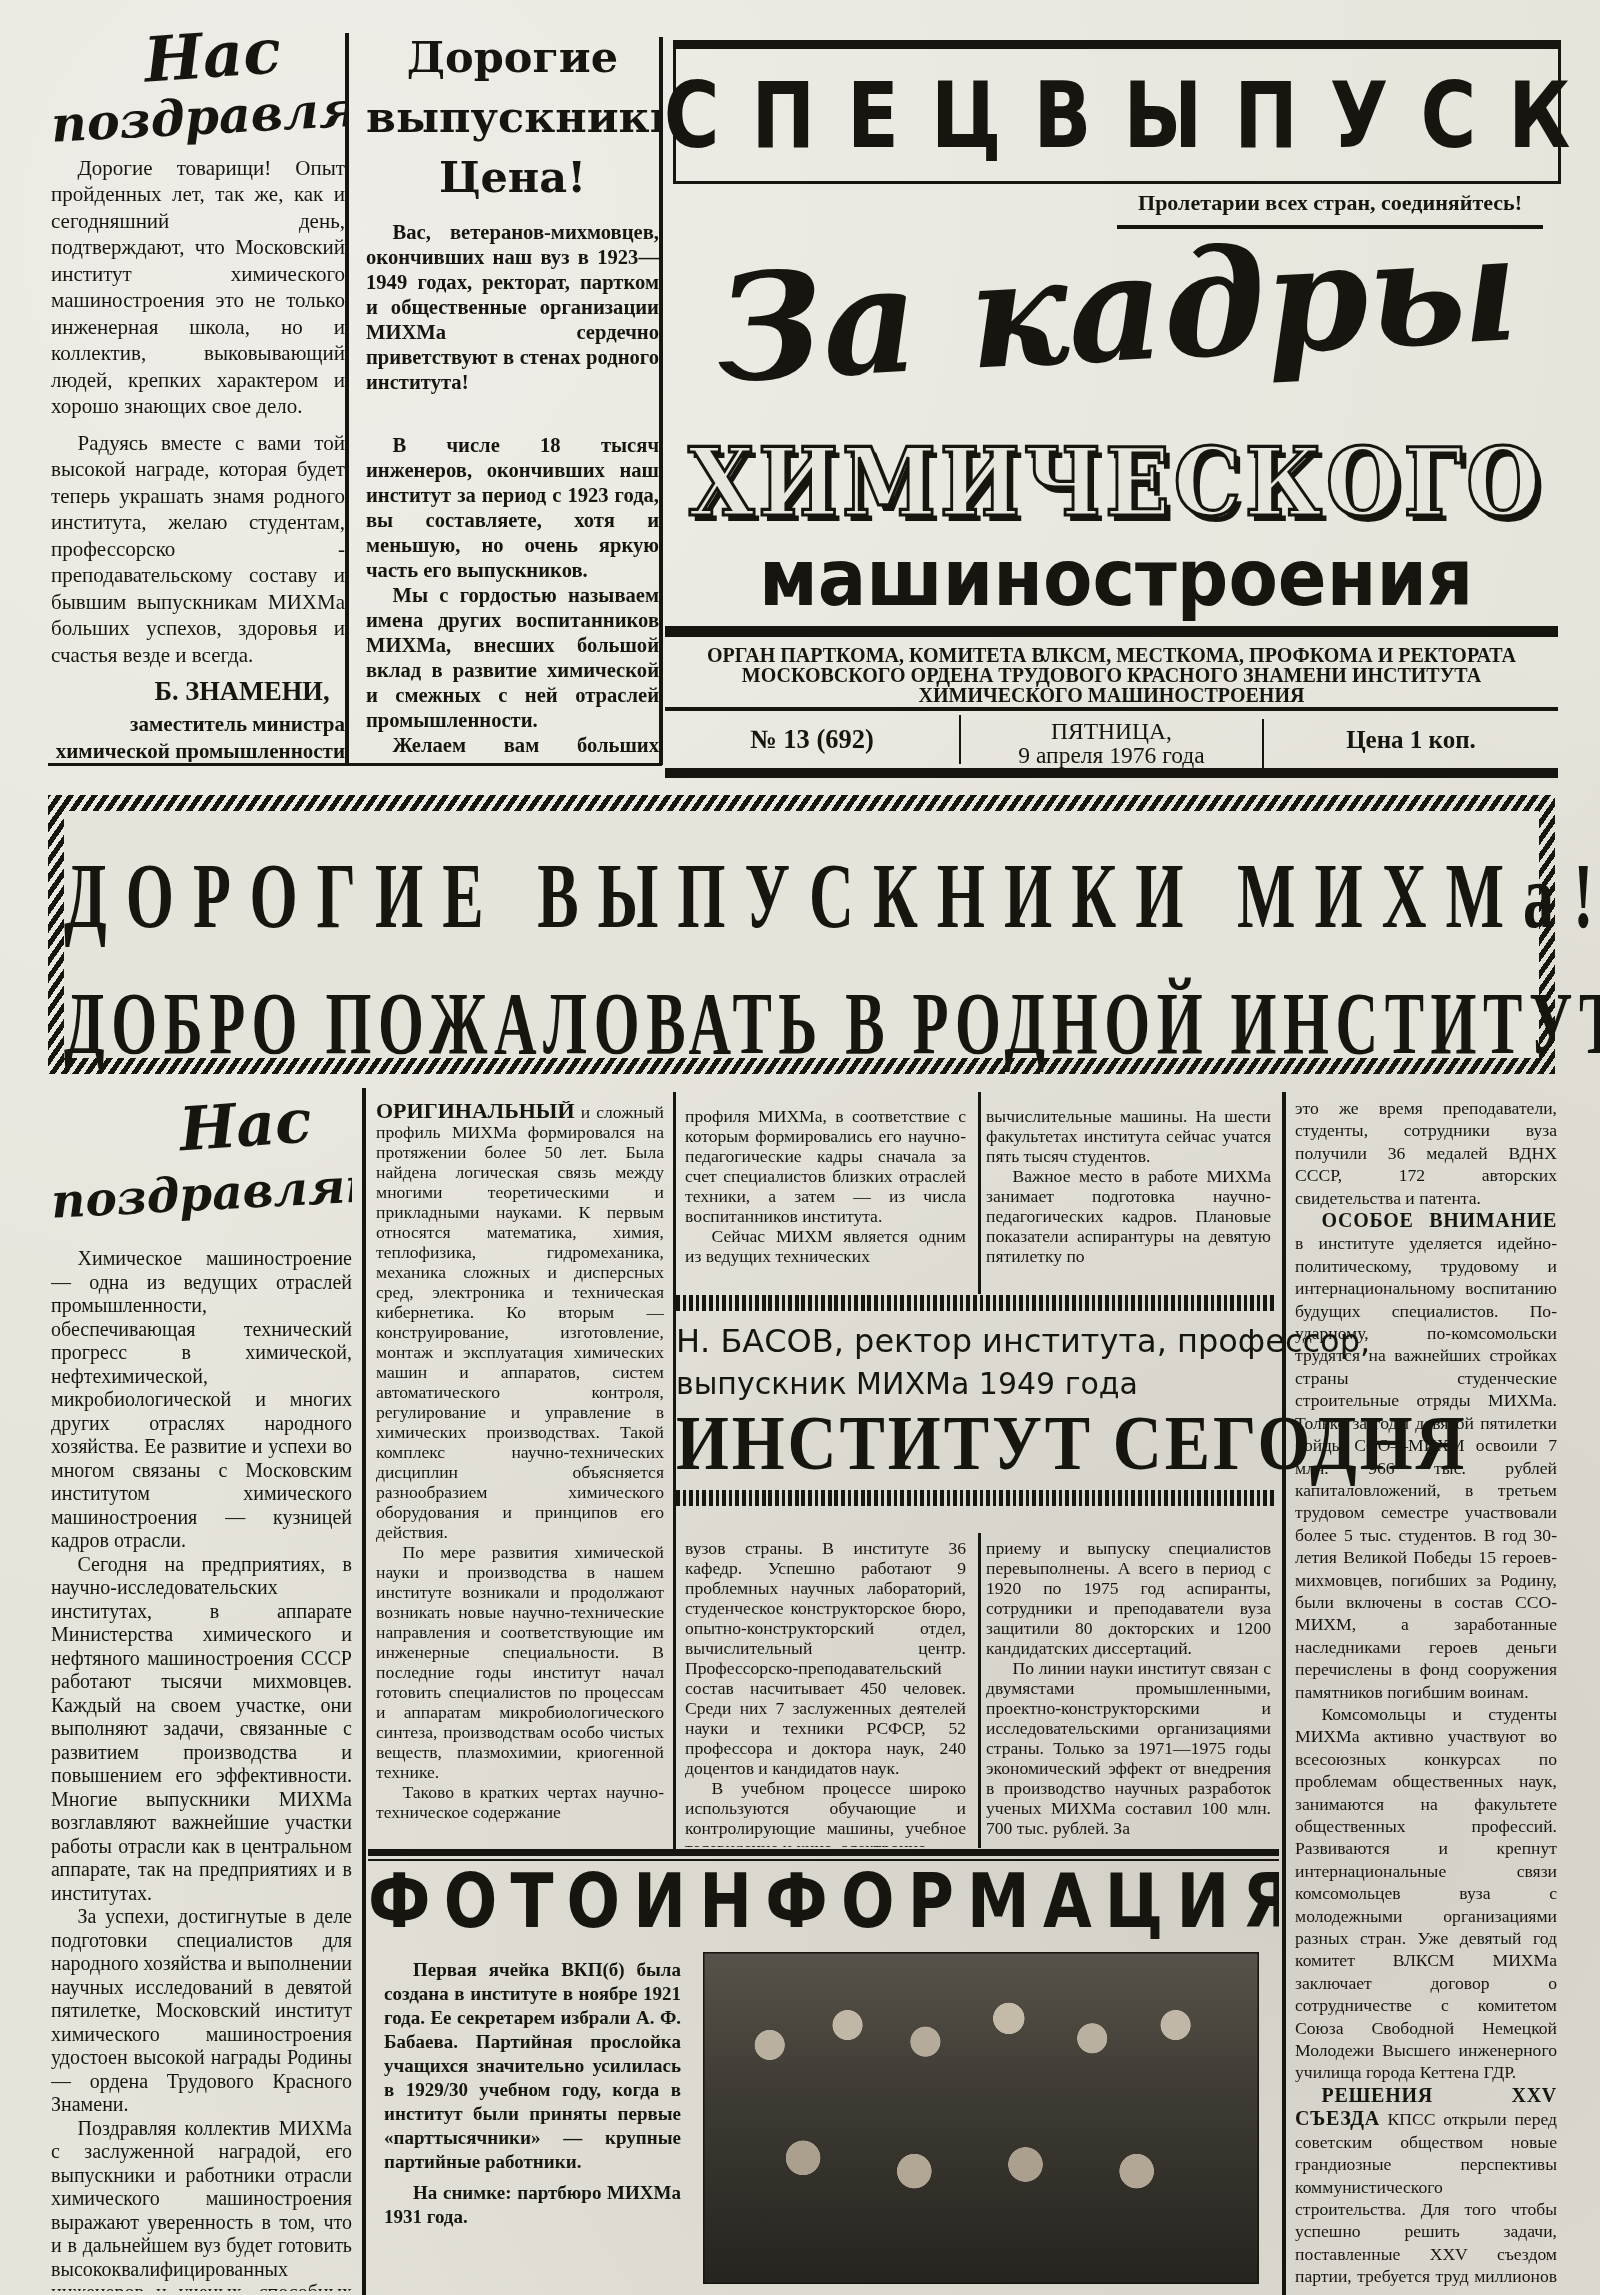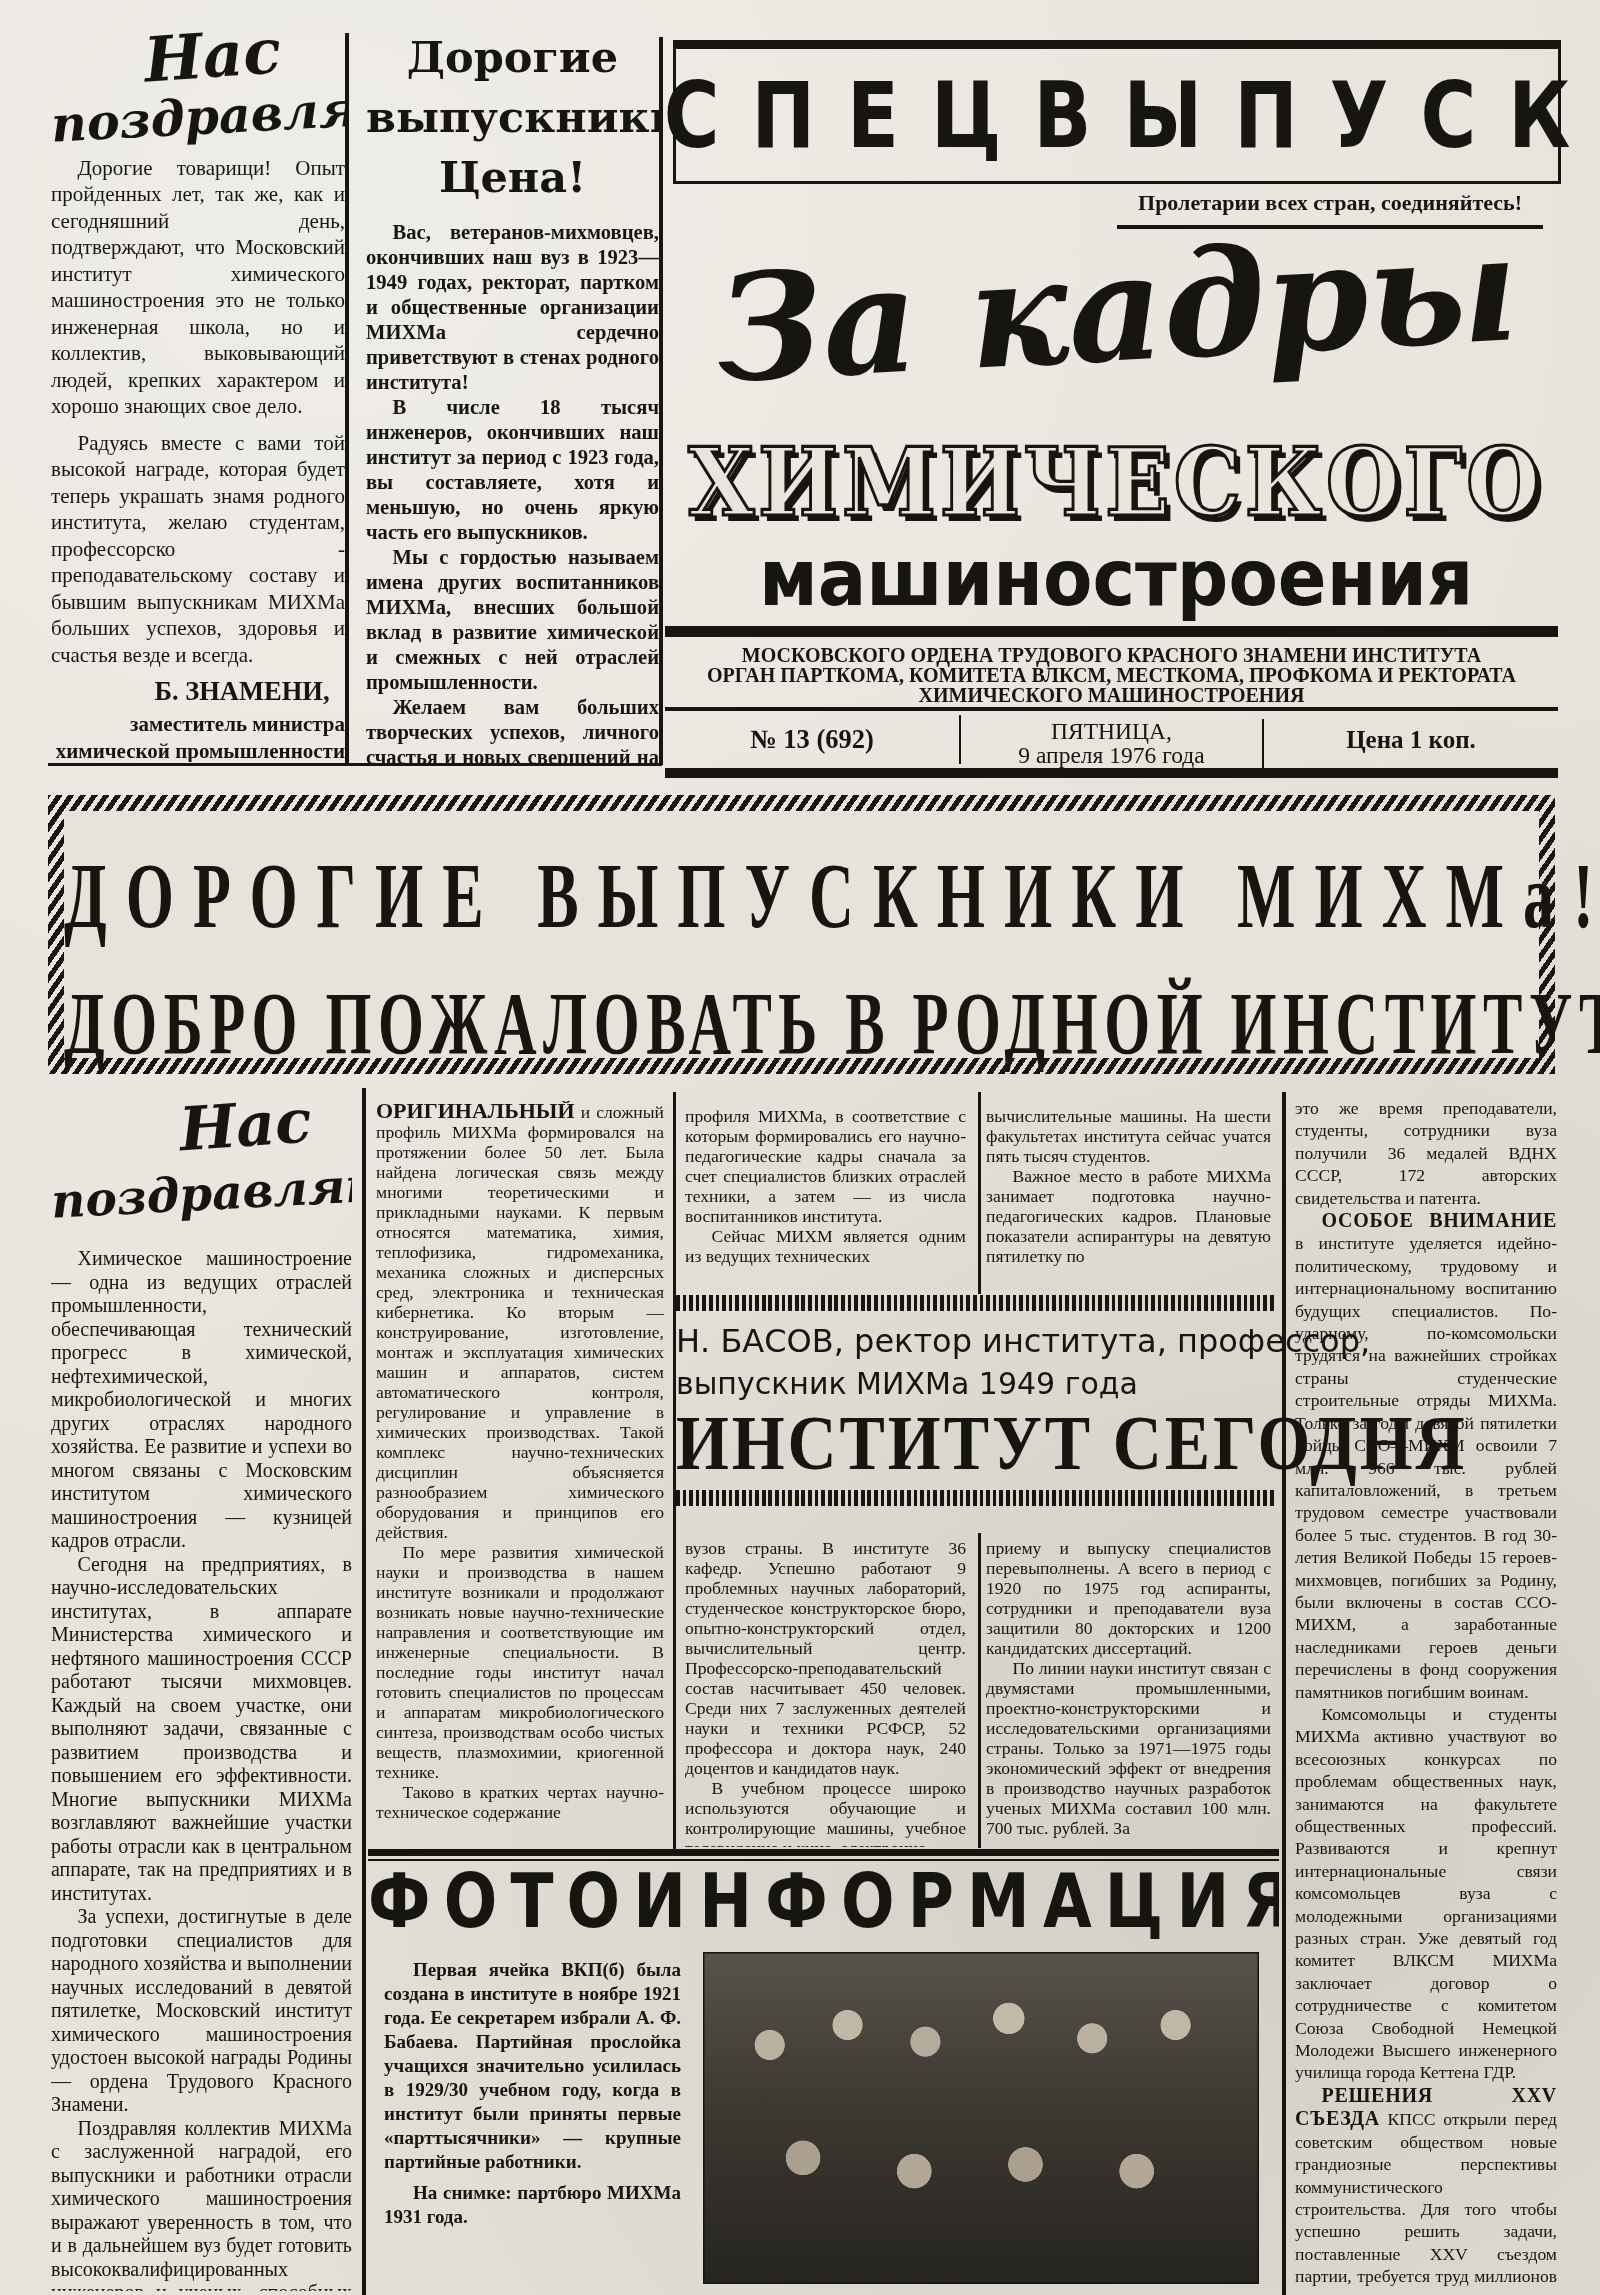--- a/index.html
+++ b/index.html
@@ -51,21 +51,21 @@
   <div class="vrule" style="left:345px;top:33px;height:731px;"></div>
 
   <div class="abs clip" style="left:366px;top:26.5px;width:293px;height:739px;">
     <div style="font-weight:bold;font-size:43px;line-height:60px;text-align:center;font-family:'DejaVu Serif',serif;">
       <div>Дорогие</div>
       <div>выпускники</div>
       <div>Цена!</div>
     </div>
     <div class="topbody boldbody" style="margin-top:13.2px;">
       <p class="jp" style="font-size:20.6px;line-height:25px;">Вас, ветеранов-михмовцев, окончивших наш вуз в 1923— 1949 годах, ректорат, партком и общественные организации МИХМа сердечно приветствуют в стенах родного института!</p>
-      <p class="jp" style="font-size:20.6px;line-height:25px;">В числе 18 тысяч инженеров, окончивших наш институт за период с 1923 года, вы составляете, хотя и меньшую, но очень яркую часть его выпускников.</p>
+      <p class="jp" style="font-size:20.6px;line-height:25px;margin-top:38px;">В числе 18 тысяч инженеров, окончивших наш институт за период с 1923 года, вы составляете, хотя и меньшую, но очень яркую часть его выпускников.</p>
       <p class="jp" style="font-size:20.6px;line-height:25px;">Мы с гордостью называем имена других воспитанников МИХМа, внесших большой вклад в развитие химической и смежных с ней отраслей промышленности.</p>
       <p class="jp" style="font-size:20.6px;line-height:25px;">Желаем вам больших творческих успехов, личного счастья и новых свершений на том поприще, которому вы себя посвятили.</p>
     </div>
 
   </div>
 
   <div class="vrule" style="left:659px;top:37px;height:728px;"></div>
 
   <div class="abs" style="left:1117px;top:190px;width:426px;text-align:center;font-weight:bold;font-size:22px;border-bottom:4.4px solid #17150f;padding-bottom:8.8px;">Пролетарии всех стран, соединяйтесь!</div>
 
@@ -75,22 +75,22 @@
 
   <div class="abs script" style="left:676px;top:213px;width:882px;text-align:center;font-size:147px;line-height:191px;transform:rotate(-3deg);white-space:nowrap;">За кадры</div>
 
   <div class="abs" style="left:673px;top:434px;width:886px;text-align:center;font-family:'DejaVu Serif',serif;font-weight:bold;font-size:85px;line-height:96px;color:#e8e5dc;-webkit-text-stroke:2.9px #17150f;text-shadow:5.1px 5.1px 0 #17150f;letter-spacing:3.7px;transform:scaleY(1.1);white-space:nowrap;">ХИМИЧЕСКОГО</div>
 
   <div class="abs" style="left:673px;top:535px;width:886px;text-align:center;font-family:'DejaVu Sans',sans-serif;font-weight:bold;font-size:72px;line-height:87px;transform:scaleY(1.08);white-space:nowrap;">машиностроения</div>
 
   <div class="hrule" style="left:665px;top:626px;width:893px;height:11px;"></div>
 
   <div class="abs" style="left:665px;top:645px;width:893px;text-align:center;font-weight:bold;font-size:20px;line-height:20px;">
+    <div>ОРГАН ПАРТКОМА, КОМИТЕТА ВЛКСМ,  МЕСТКОМА, ПРОФКОМА И РЕКТОРАТА</div>
     <div>МОСКОВСКОГО ОРДЕНА ТРУДОВОГО  КРАСНОГО ЗНАМЕНИ  ИНСТИТУТА</div>
-    <div>ОРГАН ПАРТКОМА, КОМИТЕТА ВЛКСМ,  МЕСТКОМА, ПРОФКОМА И РЕКТОРАТА</div>
     <div>ХИМИЧЕСКОГО МАШИНОСТРОЕНИЯ</div>
   </div>
 
   <div class="hrule" style="left:665px;top:707px;width:893px;height:3.7px;"></div>
 
   <div class="abs" style="left:665px;top:711px;width:893px;height:57px;display:flex;align-items:center;">
     <div style="flex:0 0 294px;text-align:center;font-weight:bold;font-size:26.5px;border-right:2.9px solid #17150f;height:49px;line-height:49px;">№ 13 (692)</div>
     <div style="flex:0 0 301px;text-align:center;font-weight:normal;border-right:2.9px solid #17150f;height:49px;margin-top:7px;">
       <div style="font-size:23.5px;line-height:25px;">ПЯТНИЦА,</div>
       <div style="font-size:23.5px;line-height:23.5px;">9 апреля 1976 года</div>

